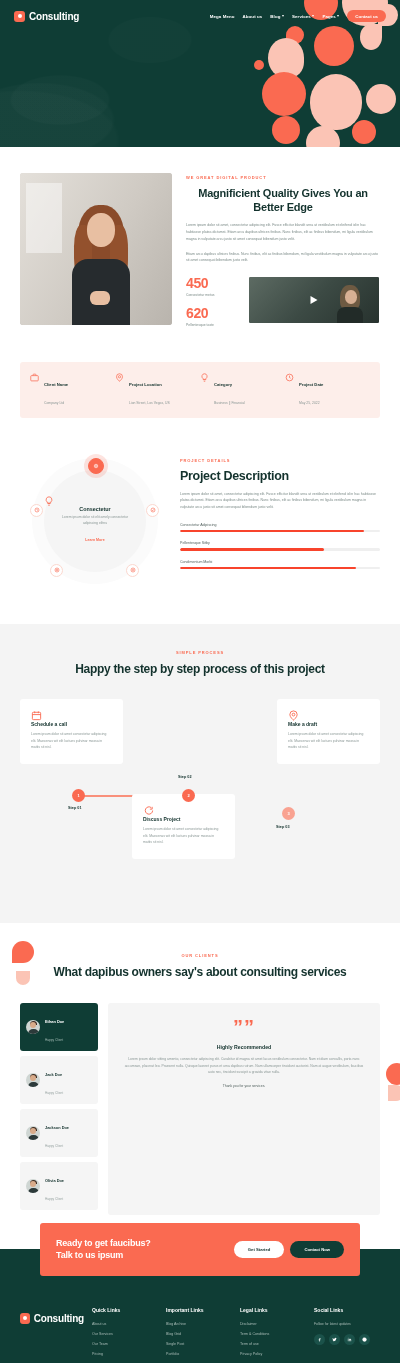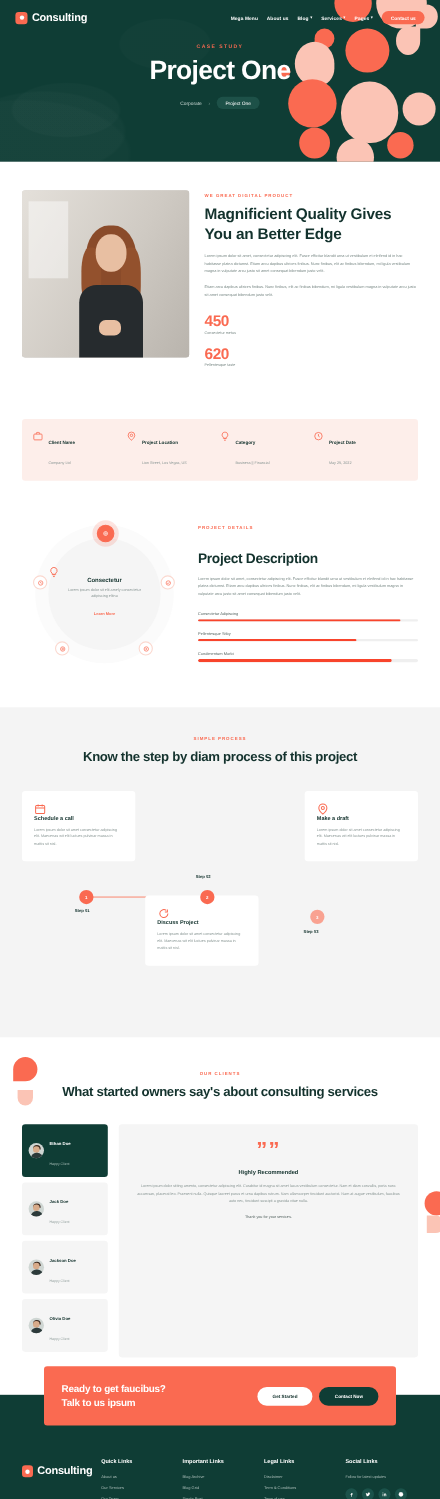--- a/index.html
+++ b/index.html
@@ -77,23 +77,23 @@
   .ph-person { position: absolute; left: 44px; bottom: 0; width: 74px; height: 126px; }
   .ph-hair { position: absolute; left: 14px; top: 6px; width: 46px; height: 64px; background: #8a4b2a; border-radius: 45% 45% 38% 38%; }
   .ph-face { position: absolute; left: 23px; top: 14px; width: 28px; height: 34px; background: #e8bfa2; border-radius: 48%; }
   .ph-hair2 { position: absolute; left: 10px; top: 26px; width: 18px; height: 54px; background: #93512d; border-radius: 40%; }
   .ph-hair3 { position: absolute; left: 46px; top: 26px; width: 18px; height: 58px; background: #93512d; border-radius: 40%; }
   .ph-body { position: absolute; left: 8px; top: 60px; width: 58px; height: 70px; background: #262b2e; border-radius: 16px 16px 0 0; }
   .ph-hands { position: absolute; left: 26px; top: 92px; width: 20px; height: 14px; background: #e8bfa2; border-radius: 6px; }
 
   .about-right { flex: 1; padding-top: 2px; }
   .label-sm { color: #fa6a51; font-size: 4px; font-weight: 700; letter-spacing: .9px; }
-  .h2 { font-size: 14px; font-weight: 700; line-height: 1.28; color: #13322d; margin-top: 6px; letter-spacing: -.2px; }
+  .h2 { font-size: 11px; font-weight: 700; line-height: 1.28; color: #13322d; margin-top: 6px; letter-spacing: -.2px; text-align: center; }
   .body-sm { font-size: 3.5px; line-height: 1.95; color: #7b8a87; margin-top: 8px; }
-  .stats-row { display: flex; gap: 10px; margin-top: 12px; align-items: flex-start; flex-direction: column; }
+  .stats-row { display: flex; gap: 10px; margin-top: 12px; align-items: flex-start; }
   .stats-col { width: 52px; flex: 0 0 52px; }
   .stat-num { color: #fa6a51; font-size: 14px; font-weight: 700; line-height: 1.05; letter-spacing: -.4px; }
   .stat-lbl { font-size: 3.4px; color: #7b8a87; margin-top: 2px; margin-bottom: 9px; }
   .video {
     flex: 1; height: 48px; border-radius: 2px; position: relative; overflow: hidden;
     background: linear-gradient(135deg,#5d6b63 0%, #3c4a44 50%, #27322e 100%);
     border: 1px solid #ffffff;
   }
   .video-person { position: absolute; right: 14px; bottom: 0; width: 30px; height: 40px; }
   .vp-hair { position: absolute; left: 5px; top: 2px; width: 20px; height: 26px; background: #6e5a42; border-radius: 45% 45% 35% 35%; }
@@ -139,21 +139,21 @@
     display: flex; align-items: center; justify-content: center;
   }
   .node svg { width: 6px; height: 6px; display: block; }
   .node.top { left: 68px; top: 14px; width: 16px; height: 16px; background: #fa6a51; border-color: #fa6a51; box-shadow: 0 0 0 4px rgba(250,106,81,.18); }
   .node.tl { left: 10px; top: 60px; }
   .node.tr { left: 126px; top: 60px; }
   .node.bl { left: 30px; top: 120px; }
   .node.br { left: 106px; top: 120px; }
 
   .desc-right { flex: 1; padding-top: 14px; }
-  .h2b { font-size: 12.5px; font-weight: 700; color: #13322d; margin-top: 19px; letter-spacing: -.3px; }
+  .h2b { font-size: 12.5px; font-weight: 700; color: #13322d; margin-top: 6px; letter-spacing: -.3px; }
   .bars { margin-top: 12px; }
   .bar-row { margin-bottom: 9px; }
   .bar-lbl { font-size: 3.6px; color: #53625f; margin-bottom: 3px; }
   .bar-track { height: 2.4px; background: #efefef; border-radius: 3px; overflow: hidden; }
   .bar-fill { height: 100%; background: #f8442c; border-radius: 3px; }
 
   
   .process { background: #f4f4f4; padding: 26px 20px 34px 20px; }
   .center { text-align: center; }
   .h2c { font-size: 12px; font-weight: 700; color: #13322d; line-height: 1.3; margin-top: 7px; letter-spacing: -.3px; }
@@ -281,29 +281,20 @@
             <i class="caret"></i>
           </span>
         <span class="nav-item">
             <span>Pages</span>
             <i class="caret"></i>
           </span>
         <span class="nav-cta">Contact us</span>
       </nav>
     </div>
 
-    <div class="hero-center">
-      <div class="eyebrow">CASE STUDY</div>
-      <h1 class="hero-title">Project One</h1>
-      <div class="crumbs">
-        <span class="crumb">Corporate</span>
-        <span class="crumb-sep">›</span>
-        <span class="crumb-cur">Project One</span>
-      </div>
-    </div>
   </section>
 
   <section class="section about">
     <div class="about-photo">
       <div class="ph-wall"></div>
       <div class="ph-win"></div>
       <div class="ph-person">
         <div class="ph-hair"></div>
         <div class="ph-hair2"></div>
         <div class="ph-hair3"></div>
@@ -454,21 +445,21 @@
               <div class="bar-fill" style="width: 88%;"></div>
             </div>
         </div>
       </div>
     </div>
   </section>
 
   <section class="process">
     <div class="center">
       <div class="label-sm">SIMPLE PROCESS</div>
-      <h2 class="h2c">Know the step by diam process of this project</h2>
+      <h2 class="h2c">Happy the step by step process of this project</h2>
     </div>
     <div class="cards">
       <div class="conn-line"></div>
 
       <div class="card card-1">
         <span class="card-ico">
           <svg viewBox="0 0 24 24" fill="none" stroke="#fa6a51" stroke-width="2">
               <rect x="3" y="5" width="18" height="16" rx="2"></rect>
               <path d="M3 10h18M8 3v4M16 3v4"></path>
             </svg>
@@ -509,21 +500,21 @@
   </section>
 
   <section class="testi">
     <div class="deco deco-1"></div>
     <div class="deco deco-2"></div>
     <div class="deco deco-3"></div>
     <div class="deco deco-4"></div>
 
     <div class="center">
       <div class="label-sm">OUR CLIENTS</div>
-      <h2 class="h2c">What started owners say's about consulting services</h2>
+      <h2 class="h2c">What dapibus owners say's about consulting services</h2>
     </div>
 
     <div class="testi-body">
       <div class="authors">
         <div class="author active">
           <span class="avatar">
               <span class="av-hair"></span>
               <span class="av-head"></span>
               <span class="av-body"></span>
             </span>

